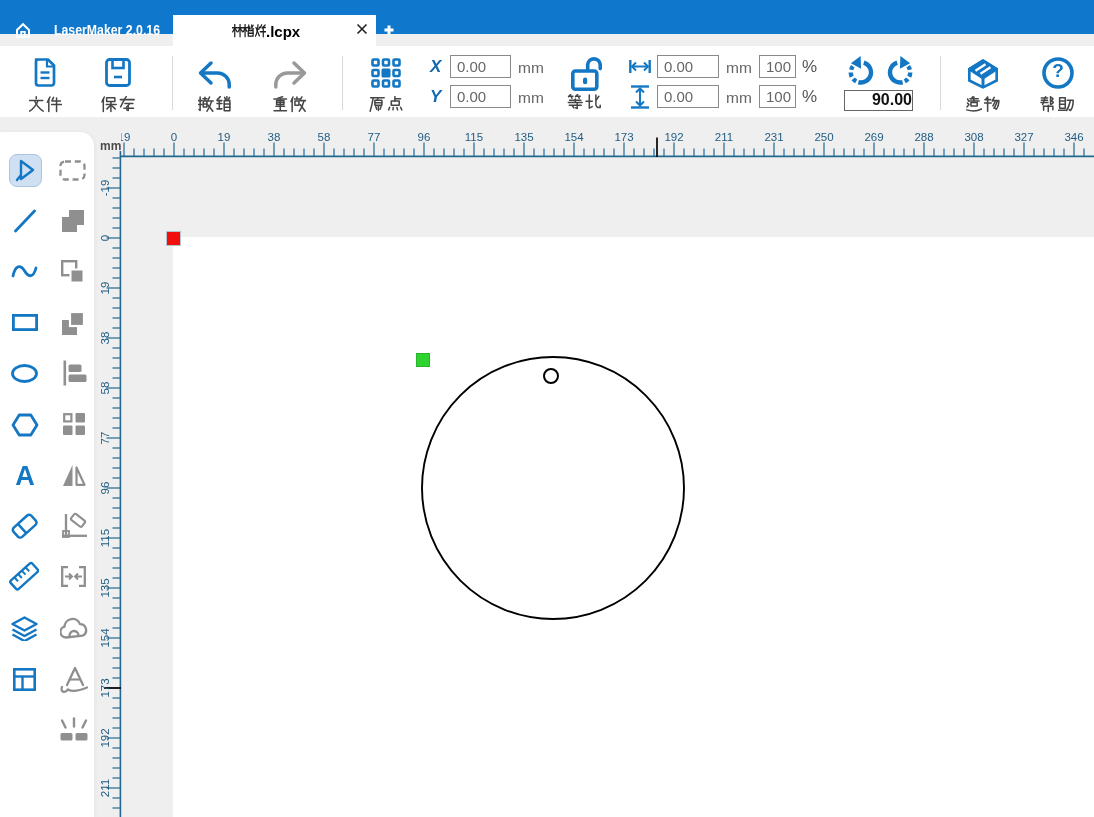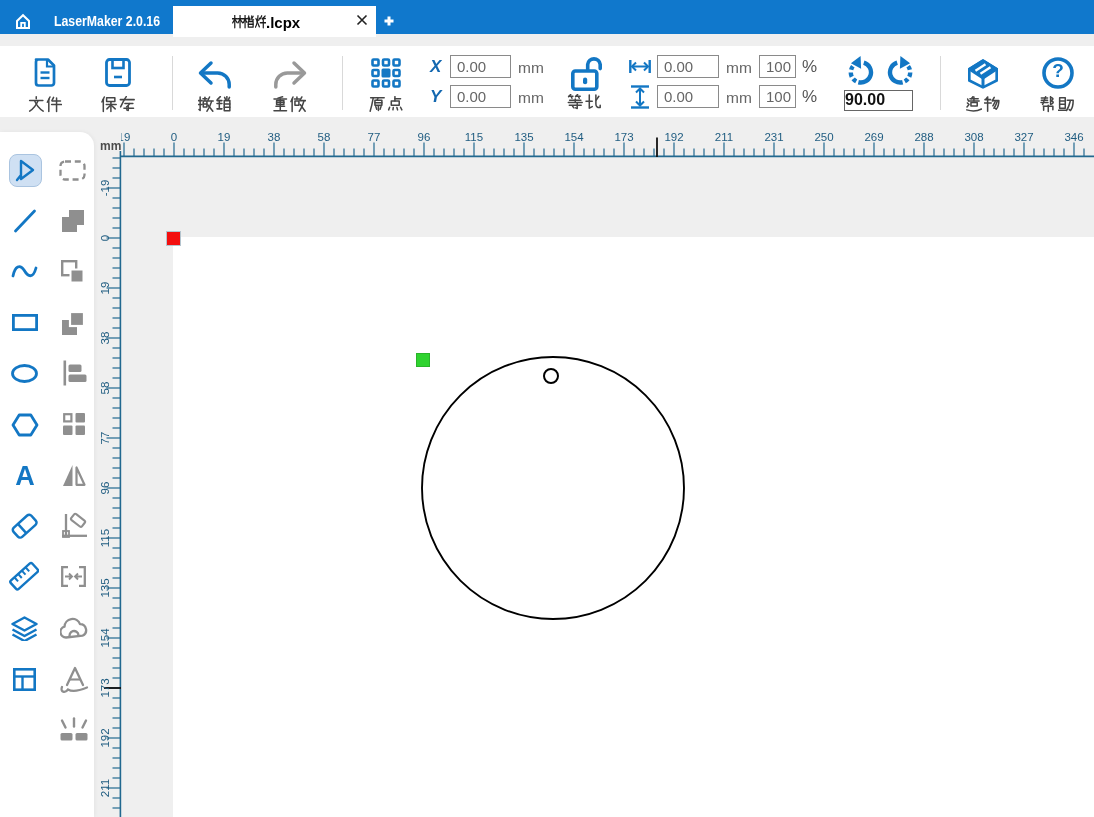--- a/index.html
+++ b/index.html
@@ -1,18 +1,18 @@
 <!DOCTYPE html>
 <html><head><meta charset="utf-8"><title>LaserMaker</title><style>
   html,body{margin:0;padding:0;width:1094px;height:817px;overflow:hidden;
     font-family:'Liberation Sans',sans-serif;background:#efefef;}
 </style></head>
 <body>
 <div style="position:absolute;left:0;top:0;width:1094px;height:34px;background:#1078cc"></div>
-<div style="position:absolute;left:0;top:3px;width:1094px;height:34px">
+<div style="position:absolute;left:0;top:12px;width:1094px;height:34px">
     <svg style="position:absolute;left:15px;top:10px" width="16" height="17" viewBox="0 0 16 17">
       <path d="M2,8 L8,2.2 L14,8 V15 H2 Z" fill="none" stroke="#fff" stroke-width="2"></path>
       <path d="M6.2,15 V9.8 H9.8 V15" fill="none" stroke="#fff" stroke-width="1.8"></path>
     </svg>
     <div style="position:absolute;left:54px;top:8.5px;font:bold 15px 'Liberation Sans',sans-serif;color:#fff;transform:scaleX(0.82);transform-origin:0 0;white-space:nowrap">LaserMaker 2.0.16</div>
     <div style="position:absolute;left:172.5px;top:3px;width:203px;height:31px;background:#fff"></div>
     <svg style="position:absolute;left:231.5px;top:12.2px" width="11.5" height="13.5" viewBox="0 0 100 100" preserveAspectRatio="none" fill="none" stroke="#1c1c1c" stroke-width="10.5" stroke-linecap="round" stroke-linejoin="round">
       <path d="M24,4 V94"></path>
       <path d="M4,28 H46"></path>
       <path d="M22,34 L6,58"></path>
@@ -243,21 +243,21 @@
     </svg>
     <svg style="position:absolute;left:886px;top:56px" width="27" height="29" viewBox="0 0 27 29">
       <g transform="translate(27,0) scale(-1,1)">
         <path d="M15.81,6.6 A10.2,10.2 0 0 1 10.36,26.25" fill="none" stroke="#1377c4" stroke-width="4.4"></path>
         <path d="M8.21,25.41 A10.2,10.2 0 0 1 5.19,22.96" fill="none" stroke="#1377c4" stroke-width="4.4"></path>
         <path d="M3.75,20.71 A10.2,10.2 0 0 1 2.8,16.4" fill="none" stroke="#1377c4" stroke-width="4.4"></path>
         <path d="M3.15,13.76 A10.2,10.2 0 0 1 4.85,10.26" fill="none" stroke="#1377c4" stroke-width="4.4"></path>
         <path d="M2.9,7.3 L12.6,0 L13.1,12.8 Z" fill="#1377c4"></path>
       </g>
     </svg>
-    <div style="position:absolute;left:844px;top:90px;width:69px;height:21px;border:1.5px solid #666;background:#fff;box-sizing:border-box;font:bold 16px 'Liberation Sans',sans-serif;color:#111;line-height:18.0px;text-align:left;padding-left:0px">90.00</div>
+    <div style="position:absolute;left:844px;top:90px;width:69px;height:21px;border:1.5px solid #666;background:#fff;box-sizing:border-box;font:bold 16px 'Liberation Sans',sans-serif;color:#111;line-height:18.0px;text-align:right;padding-left:0px">90.00</div>
     <div style="position:absolute;left:940px;top:56px;width:1px;height:54px;background:#d9d9d9"></div>
     <svg style="position:absolute;left:968px;top:58.5px" width="30" height="30" viewBox="0 0 30 30">
       <path d="M15,1.6 L28.7,10.2 V21.5 L15,28.4 L1.3,21.5 V10.2 Z" fill="none" stroke="#1377c4" stroke-width="2.7" stroke-linejoin="round"></path>
       <path d="M15,1.6 L28.7,10.2 L15,19 L1.3,10.2 Z" fill="#1377c4" stroke="#1377c4" stroke-width="2.7" stroke-linejoin="round"></path>
       <line x1="15" y1="19" x2="15" y2="28.4" stroke="#1377c4" stroke-width="3"></line>
       <line x1="7.5" y1="11.7" x2="17.5" y2="5.2" stroke="#fff" stroke-width="2.3"></line>
       <line x1="12.5" y1="14.8" x2="22.5" y2="8.3" stroke="#fff" stroke-width="2.3"></line>
     </svg>
     <svg style="position:absolute;left:965.75px;top:96px" width="16.5" height="16.5" viewBox="0 0 100 100" preserveAspectRatio="none" fill="none" stroke="#454545" stroke-width="9.2" stroke-linecap="round" stroke-linejoin="round">
       <path d="M42,4 L32,16"></path>

